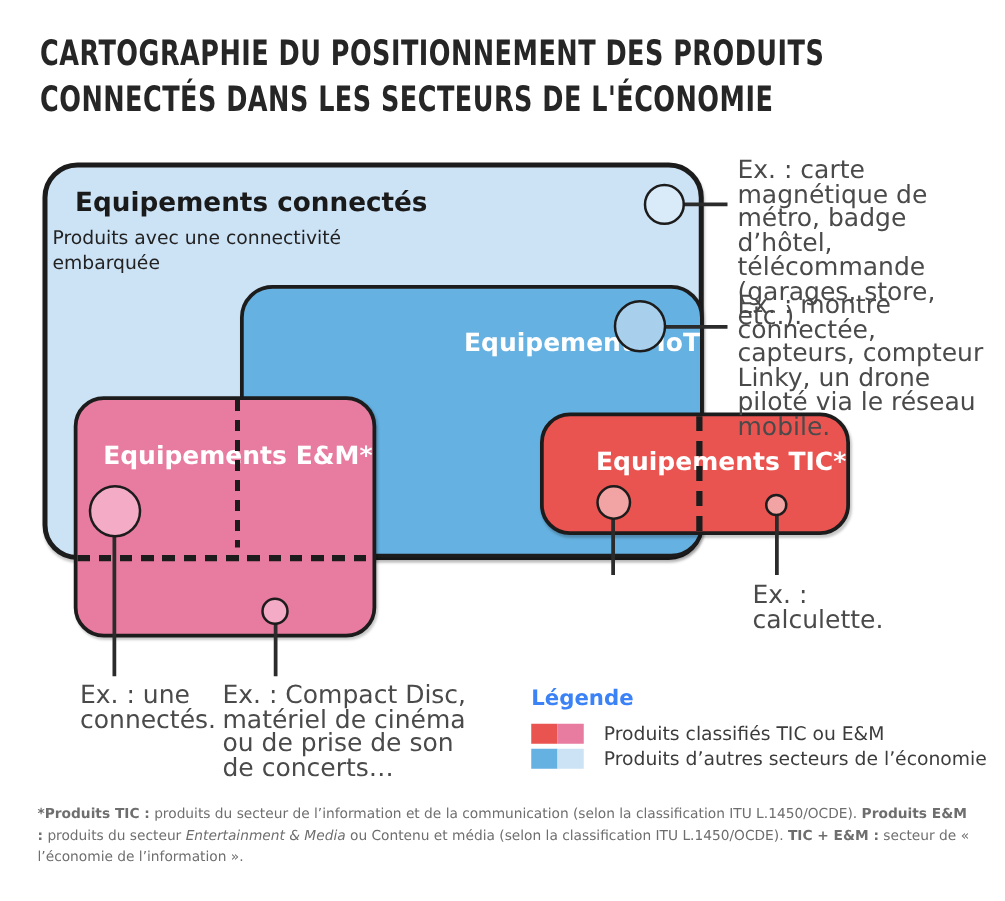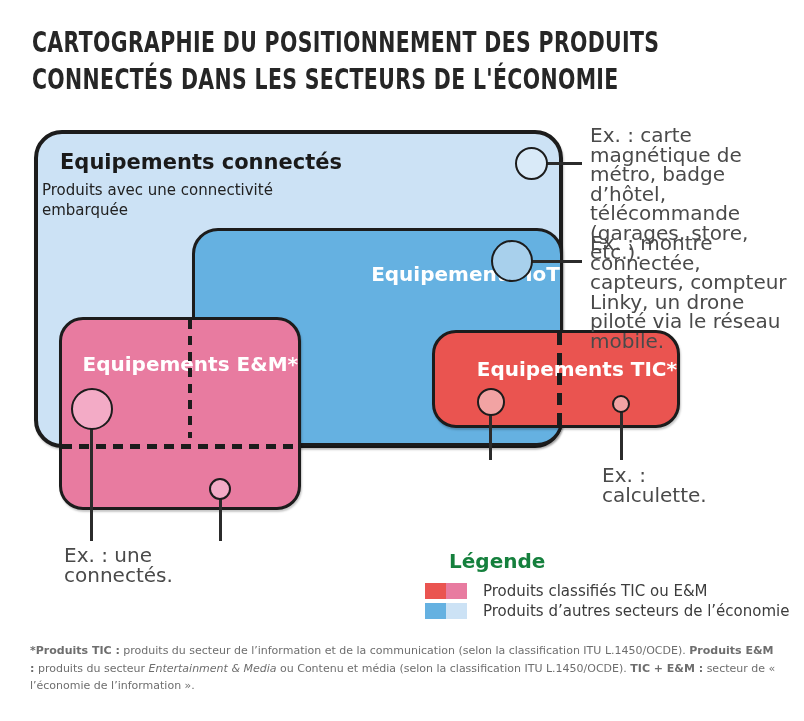--- a/index.html
+++ b/index.html
@@ -54,21 +54,21 @@
   
   .callout{position:absolute;color:#4a4a4a;font-size:20px;line-height:19.5px;}
   .t1{left:590px;top:126px;width:192px;}
   .t2{left:590px;top:234px;width:198px;}
   .t3{left:64px;top:546px;width:110px;}
   .t4{left:178px;top:546px;width:212px;}
   .t5{left:416px;top:466px;width:148px;text-align:center;}
   .t6{left:602px;top:466px;width:130px;}
   
   .legend{position:absolute;left:425px;top:549px;}
-  .legend-title{font-weight:bold;font-size:20px;color:#15803d;margin-bottom:9px;margin-left:24px;}
+  .legend-title{font-weight:bold;font-size:17px;color:#3b82f6;margin-bottom:9px;}
   .legend-row{display:flex;align-items:center;margin-bottom:3px;height:17px;text-align:right;}
   .swatch{width:21px;height:16px;display:inline-block;}
   .legend-label{margin-left:16px;font-size:15px;color:#3c3c3c;}
   
   .footnote{position:absolute;left:30px;top:642px;width:748px;
     font-size:11px;line-height:17.5px;color:#6e6e6e;}
   .footnote .b{font-weight:bold;}
   .footnote .i{font-style:italic;}
 </style>
 </head>
@@ -112,20 +112,21 @@
   <div class="circle c1" style="background-color: rgb(217, 234, 248);"></div>
   <div class="circle c2" style="background-color: rgb(168, 208, 236);"></div>
   <div class="circle c3" style="background-color: rgb(243, 171, 198);"></div>
   <div class="circle c4" style="background-color: rgb(243, 171, 198);"></div>
   <div class="circle c5" style="background-color: rgb(242, 163, 163);"></div>
   <div class="circle c6" style="background-color: rgb(242, 163, 163);"></div>
 
   <div class="callout t1">Ex. : carte magnétique de métro, badge d’hôtel, télécommande (garages, store, etc.).</div>
   <div class="callout t2">Ex. : montre connectée, capteurs, compteur Linky, un drone piloté via le réseau mobile.</div>
   <div class="callout t3">Ex. : une connectés.</div>
+  <div class="callout t4">Ex. : Compact Disc, matériel de cinéma ou de prise de son de concerts…</div>
   <div class="callout t6">Ex. : calculette.</div>
 
   <div class="legend">
     <div class="legend-title">Légende</div>
     <div class="legend-row">
       <span class="swatch" style="background-color: rgb(234, 84, 80);"></span>
       <span class="swatch" style="background-color: rgb(232, 123, 160);"></span>
       <span class="legend-label">Produits classifiés TIC ou E&amp;M</span>
     </div>
     <div class="legend-row">

